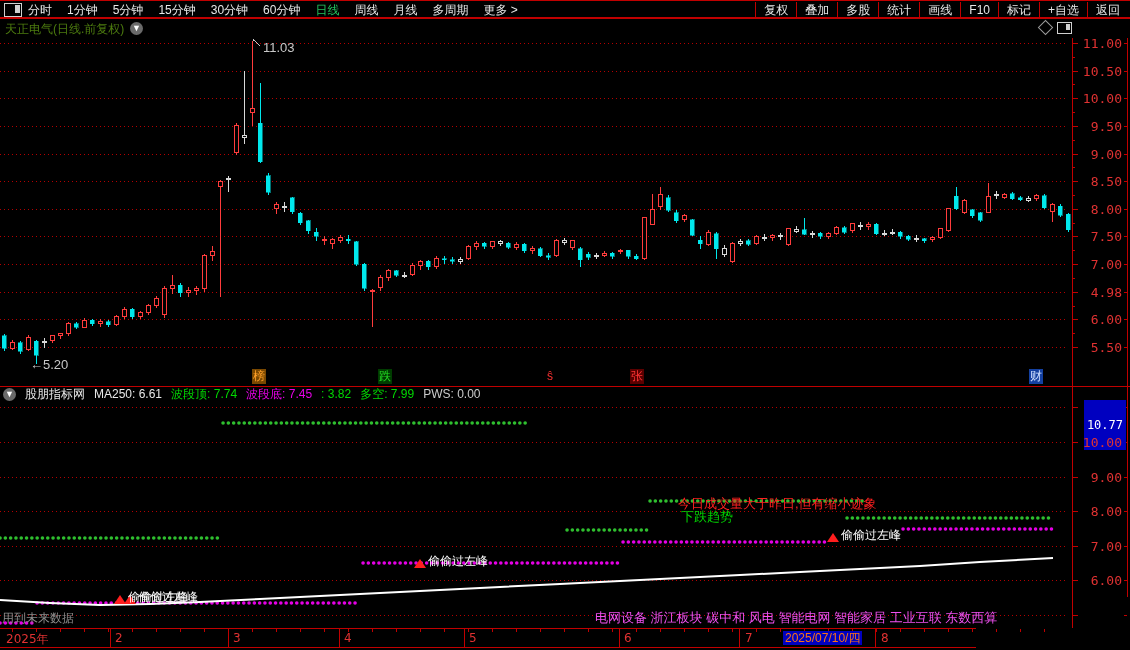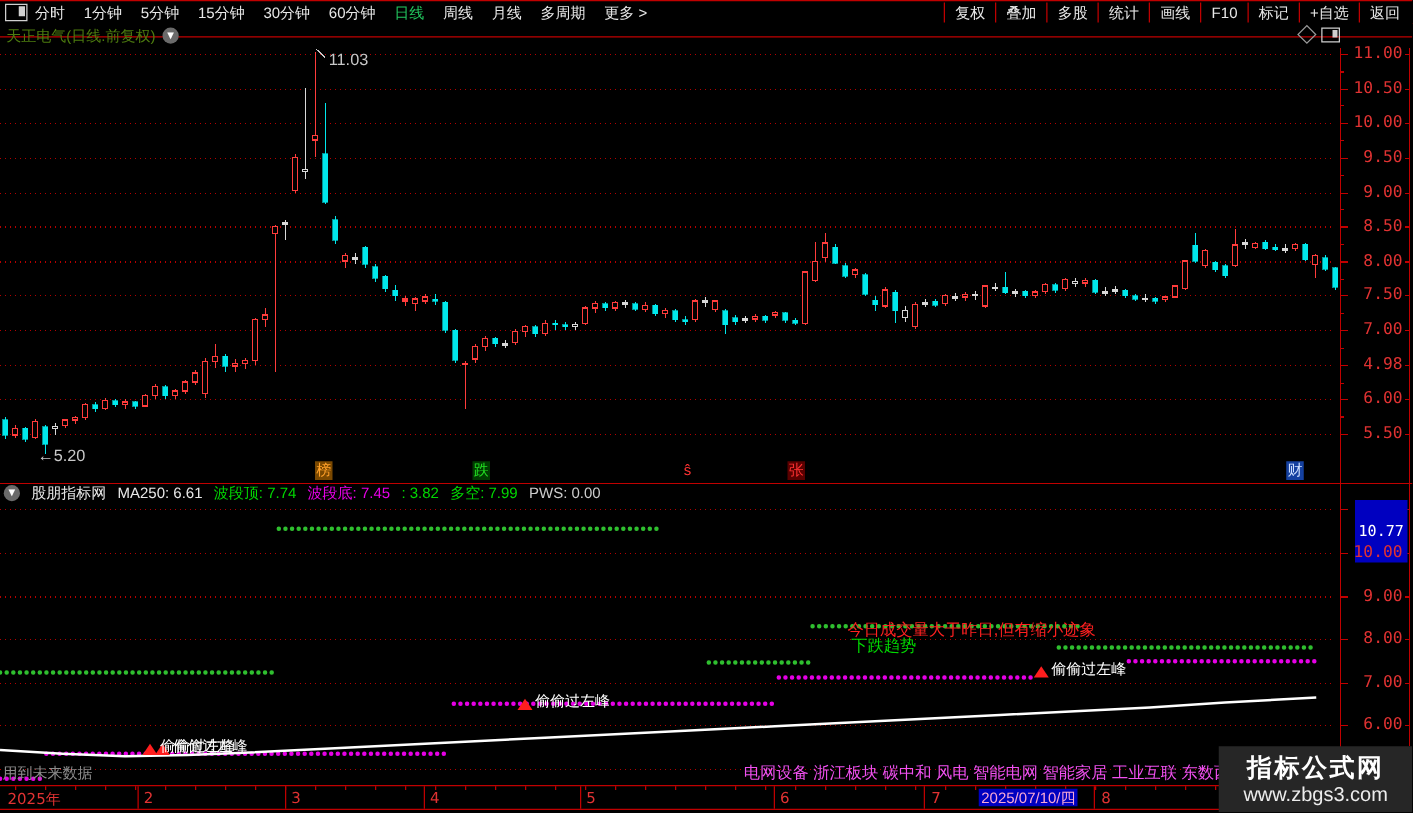--- a/index.html
+++ b/index.html
@@ -1,21 +1,21 @@
 <!DOCTYPE html>
 <html><head>
 <meta charset="utf-8">
 <style>
   html,body{margin:0;padding:0;background:#000;}
   #app{position:relative;width:1130px;height:650px;background:#000;overflow:hidden;
        font-family:"Liberation Sans","DejaVu Sans",sans-serif;}
   .abs{position:absolute;}
   #chart-svg{position:absolute;left:0;top:0;}
   
-  #menubar{left:0;top:0;width:1130px;height:30px;border-top:1px solid #c00000;border-bottom:1px solid #c00000;
+  #menubar{left:0;top:0;width:1130px;height:18px;border-top:1px solid #c00000;border-bottom:1px solid #c00000;
            box-sizing:border-box;background:#000;}
   #menu-left{position:absolute;left:28px;top:1px;display:flex;gap:15px;font-size:12px;color:#e8e8e8;line-height:16px;white-space:nowrap;}
   #menu-left .mi{cursor:default;}
   #menu-left .active{color:#22c55e;}
   #menu-right{position:absolute;right:2px;top:1px;display:flex;font-size:12px;color:#e8e8e8;line-height:16px;white-space:nowrap;}
   #menu-right .mi{padding:0 8px;border-left:1px solid #c00000;}
   #app-icon{position:absolute;left:4px;top:2px;width:16px;height:12px;border:1px solid #d0d0d0;background:#000;}
   #app-icon:before{content:"";position:absolute;right:1px;top:1px;width:5px;height:8px;background:#d0d0d0;}
   
   #titlebar{left:0;top:19px;width:1068px;height:18px;}
@@ -43,21 +43,21 @@
   #vol-text{position:absolute;left:678px;top:495px;color:#ff2020;font-size:13px;}
   #trend-text{position:absolute;left:681px;top:508px;color:#00d800;font-size:13px;text-align:center;}
   .peaklabel{position:absolute;color:#fff;font-size:12px;white-space:nowrap;}
   #future-note{position:absolute;left:2px;top:610px;color:#8c8c8c;font-size:12px;}
   #concepts{position:absolute;left:595px;top:609px;color:#f050f0;font-size:13px;white-space:nowrap;}
   
   #timeaxis{left:0;top:628px;width:976px;height:20px;border-top:1px solid #c00000;border-bottom:1px solid #c00000;box-sizing:border-box;}
   .tlab{position:absolute;top:2px;color:#e03232;font-size:12px;font-family:"DejaVu Sans","Liberation Sans",sans-serif;white-space:nowrap;}
   .tdiv{position:absolute;top:0;width:1px;height:18px;background:#c00000;}
   .ttick{position:absolute;top:0;width:1px;height:3px;background:#c00000;}
-  #date-badge{position:absolute;top:2px;background:#0000c0;color:#f9a8d4;font-size:12px;padding:0 2px;line-height:14px;}
+  #date-badge{position:absolute;top:2px;background:#0000c0;color:#f97316;font-size:12px;padding:0 2px;line-height:14px;}
   
   #watermark{left:975px;top:597px;width:155px;height:53px;background:#262626;text-align:center;z-index:5;}
   #wm-line1{margin-top:4px;color:#fff;font-size:20px;font-weight:bold;letter-spacing:2px;}
   #wm-line2{color:#ececec;font-size:16px;}
 </style>
 </head>
 <body>
 
 <div id="app">
 
@@ -568,17 +568,13 @@
       <div class="tlab" style="left: 115px;">2</div>
       <div class="tlab" style="left: 233px;">3</div>
       <div class="tlab" style="left: 344px;">4</div>
       <div class="tlab" style="left: 469px;">5</div>
       <div class="tlab" style="left: 624px;">6</div>
       <div class="tlab" style="left: 745px;">7</div>
       <div class="tlab" style="left: 881px;">8</div>
       <div id="date-badge" style="left: 783px;">2025/07/10/四</div>
     </div>
 
-  <div class="abs" id="watermark">
-    <div id="wm-line1">指标公式网</div>
-    <div id="wm-line2">www.zbgs3.com</div>
-  </div>
 </div>
 
 </body></html>

